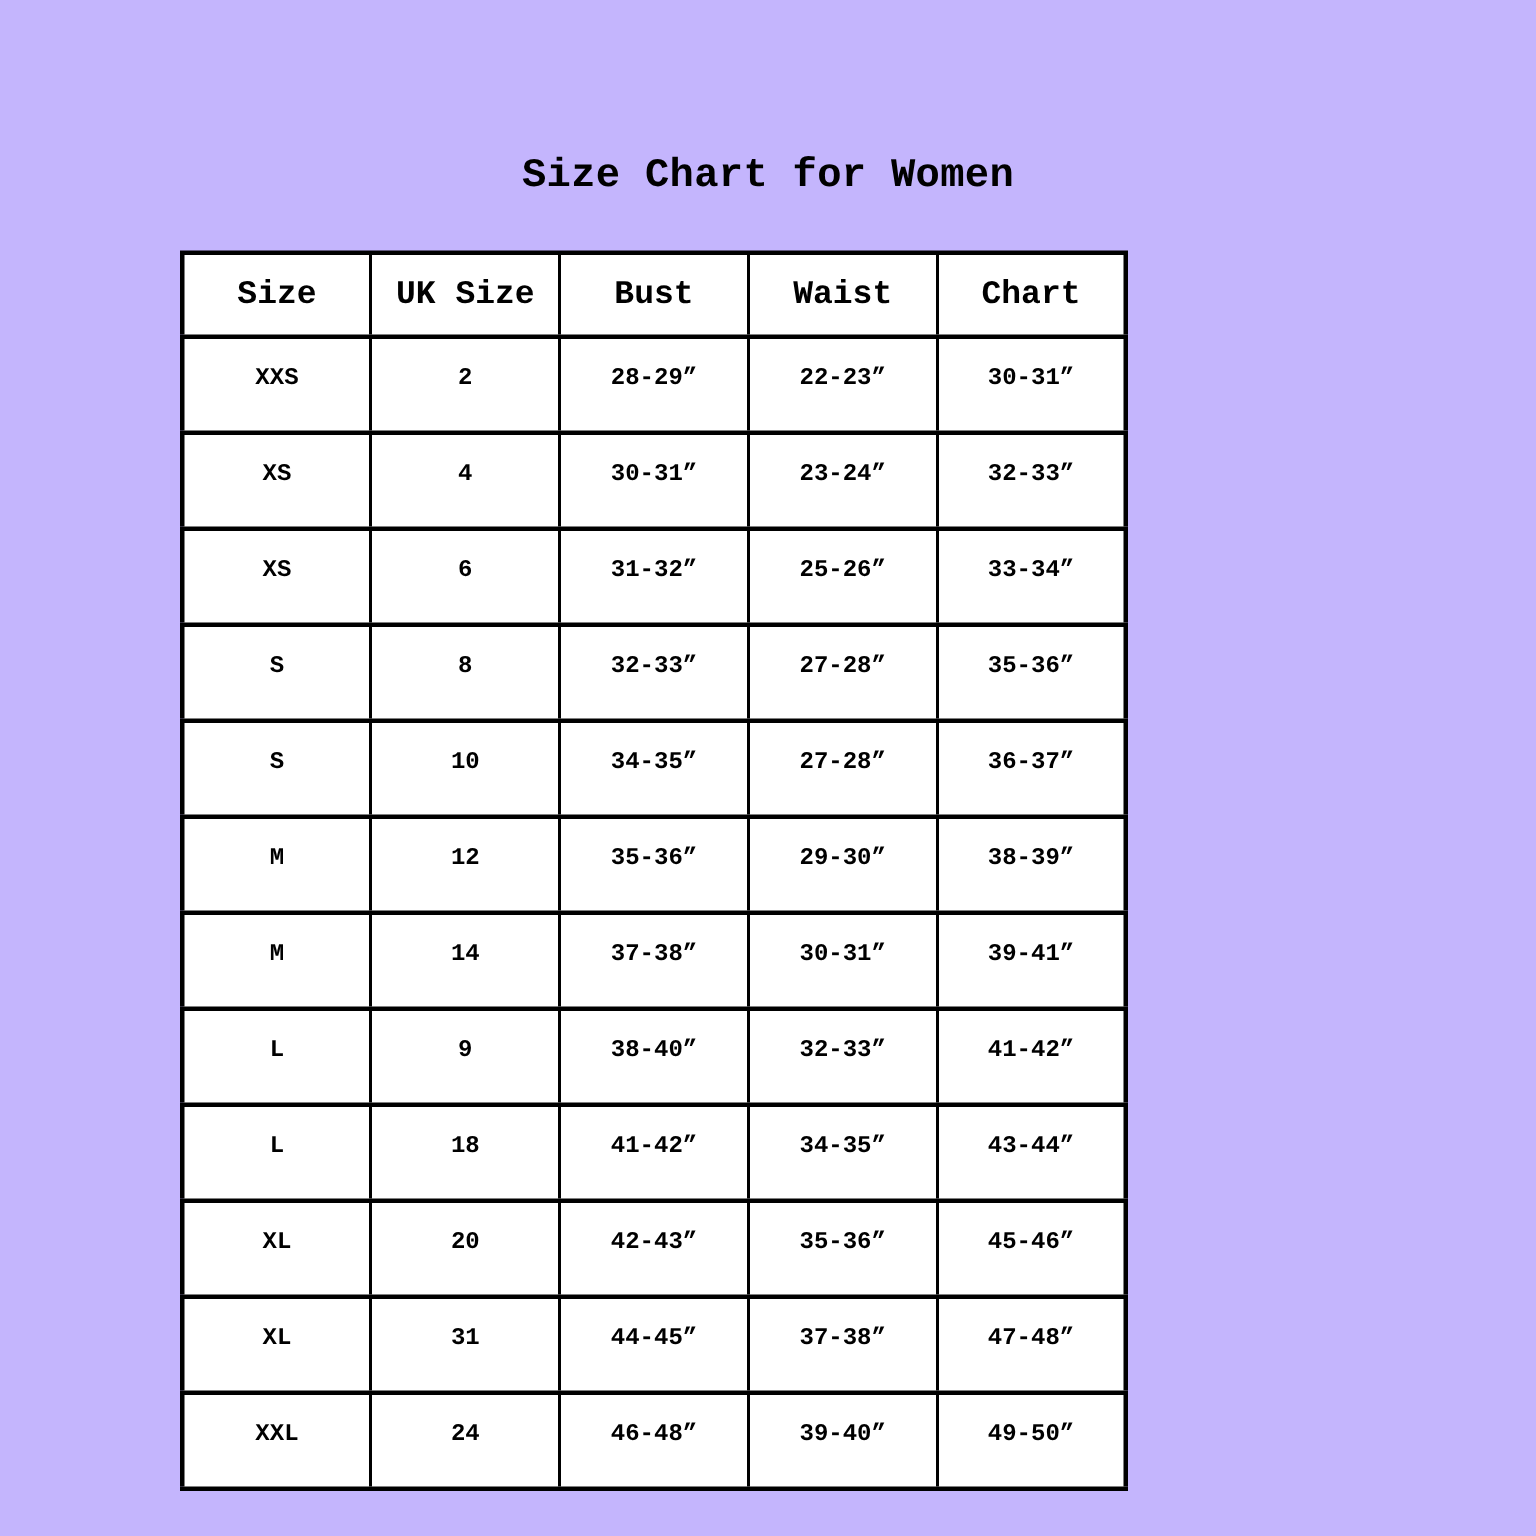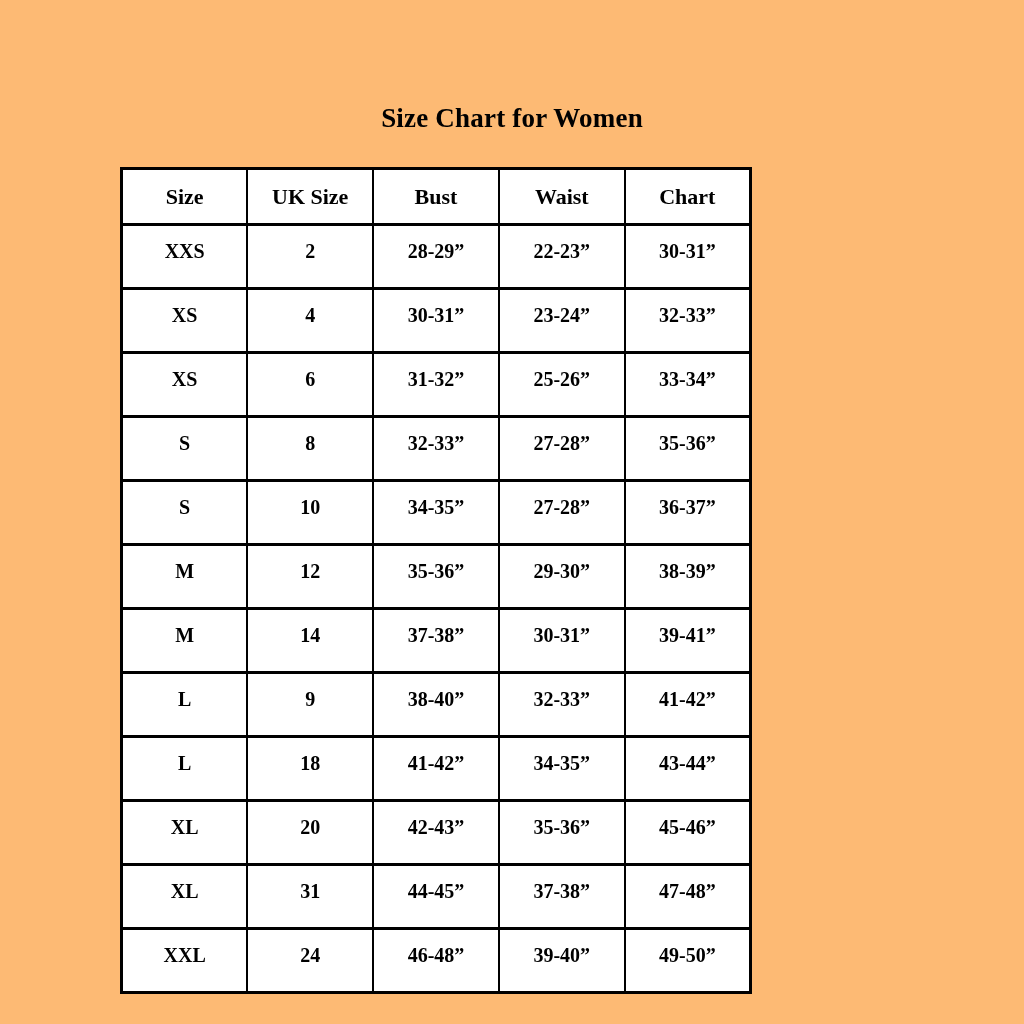--- a/index.html
+++ b/index.html
@@ -4,22 +4,22 @@
 <style>
   html, body {
     margin: 0;
     padding: 0;
     background: #ffffff;
   }
   .page {
     position: relative;
     width: 1024px;
     height: 1024px;
-    background: #fdba74;
-    font-family: Liberation Serif, serif;
+    background: #c4b5fd;
+    font-family: Liberation Mono, monospace;
     color: #000000;
     overflow: hidden;
   }
   .chart-title {
     position: absolute;
     top: 103px;
     left: 0;
     width: 100%;
     text-align: center;
     font-size: 27px;
@@ -48,21 +48,21 @@
     vertical-align: middle;
     font-weight: bold;
     background: #ffffff;
   }
   table.size-chart th {
     height: 51px;
     font-size: 22px;
   }
   table.size-chart td {
     height: 51px;
-    font-size: 20px;
+    font-size: 16px;
     padding: 0 0 10px 0;
   }
 </style>
 </head>
 <body>
 
 <div class="page">
 
   <h1 class="chart-title">Size Chart for Women</h1>
 

